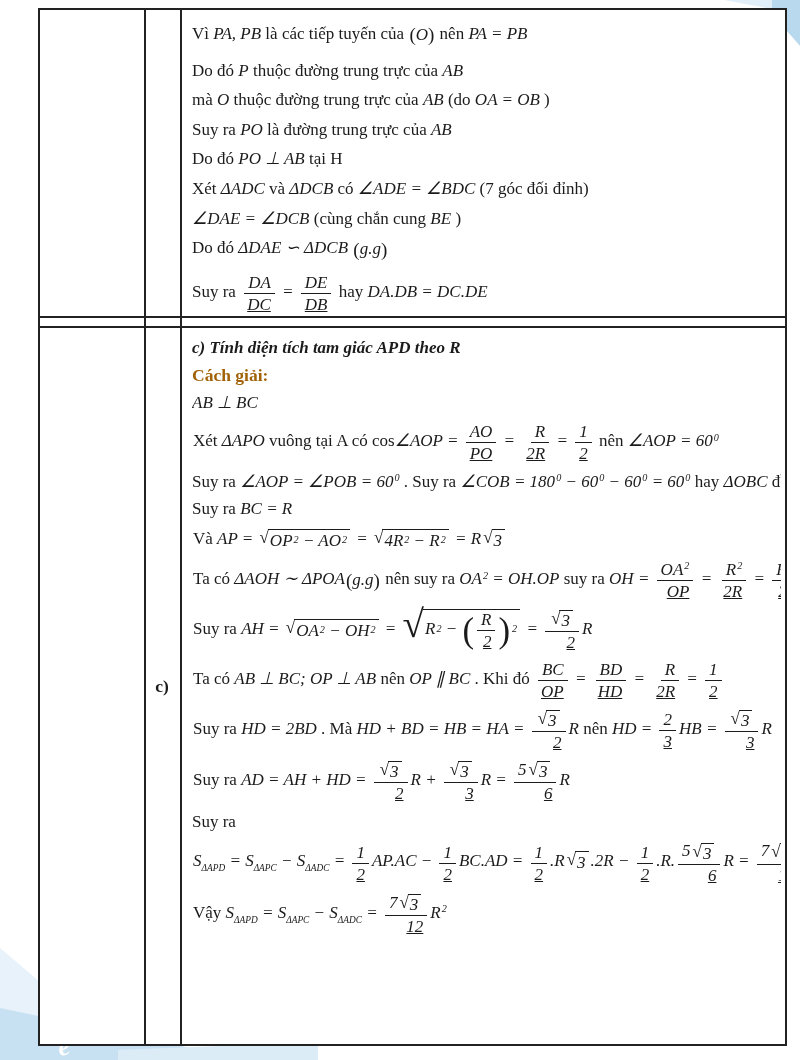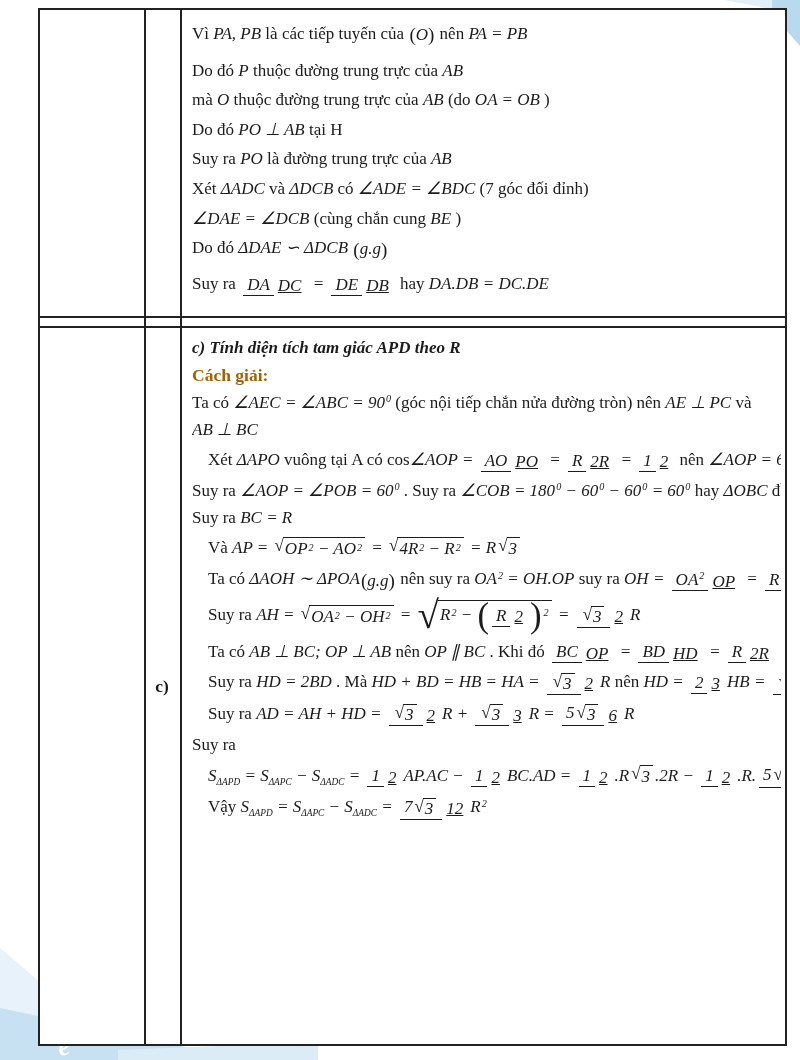--- a/index.html
+++ b/index.html
@@ -31,35 +31,35 @@
 
   .content{position:absolute;overflow:hidden;}
   #content-b{left:152px;right:6px;top:5px;height:298px;}
   #content-c{left:152px;right:4px;top:322px;bottom:2px;}
 
   .part-label{position:absolute;left:104px;width:36px;top:666px;text-align:center;
               font-weight:bold;font-size:17.5px;}
 
   
   .line{font-size:17px;line-height:1.3;margin:5px 0;white-space:nowrap;}
-  .line.tall{margin:8px 16px;}
+  .line.tall{margin:8px 1px;}
   #content-b .line{margin:7.5px 0;}
   #content-b .line:first-child{margin-bottom:14px;}
   #content-b .line.tall{margin-top:13px;}
   .line.cont{margin-left:184px;}
   .line.head{font-weight:bold;font-style:italic;}
   .line.head .x{font-style:italic;margin-top:24px;}
   .line.red{color:#a16207;font-weight:bold;font-size:17.5px;}
 
   .m{font-style:italic;}
   .x{font-style:normal;}
   .sup{font-size:0.6em;position:relative;top:-0.55em;font-style:italic;margin-left:1px;}
   .sub{font-size:0.55em;vertical-align:-0.45em;font-style:italic;}
 
-  .frac{display:inline-flex;flex-direction:row;align-items:center;
+  .frac{display:inline-flex;flex-direction:column;align-items:flex-end;
         vertical-align:middle;margin:0 3px;line-height:1.12;text-align:center;}
   .frac .num{border-bottom:1.4px solid #1c1c1c;padding:0 4px 1px;font-style:italic;}
   .frac .den{padding:1px 4px 0;font-style:italic;text-decoration:underline;}
 
   .q{display:inline-flex;align-items:flex-start;margin:0 2px;vertical-align:middle;}
   .q-sign{font-style:normal;line-height:1.02;margin-right:-1px;}
   .q-body{border-top:1.4px solid #1c1c1c;padding:0 3px 0 2px;font-style:italic;}
   .q-body .sup{top:-0.3em;}
   .q.q-tall .q-sign{font-size:2.3em;line-height:0.92;margin-top:-3px;}
 
@@ -89,41 +89,40 @@
     <div class="part-label">c)</div>
 
     <div id="content-b" class="content">
         <div class="line"><span class="x">Vì </span><span class="m">PA, PB</span><span class="x"> là các tiếp tuyến của </span><span class="p">
             <span class="p-br">(</span>
             <span class="p-body"><span class="m">O</span></span>
             <span class="p-br">)</span>
           </span><span class="x"> nên </span><span class="m">PA = PB</span></div>
         <div class="line"><span class="x">Do đó </span><span class="m">P</span><span class="x"> thuộc đường trung trực của </span><span class="m">AB</span></div>
         <div class="line"><span class="x">mà </span><span class="m">O</span><span class="x"> thuộc đường trung trực của </span><span class="m">AB</span><span class="x"> (do </span><span class="m">OA = OB</span><span class="x"> )</span></div>
+        <div class="line"><span class="x">Suy ra </span><span class="m">PO</span><span class="x"> là đường trung trực của </span><span class="m">AB</span></div>
         <div class="line"><span class="x">Do đó </span><span class="m">PO ⊥ AB</span><span class="x"> tại H</span></div>
-        <div class="line"><span class="x">Suy ra </span><span class="m">PO</span><span class="x"> là đường trung trực của </span><span class="m">AB</span></div>
         <div class="line"><span class="x">Xét </span><span class="m">ΔADC</span><span class="x"> và </span><span class="m">ΔDCB</span><span class="x"> có </span><span class="m">∠ADE = ∠BDC</span><span class="x"> (7 góc đối đỉnh)</span></div>
         <div class="line cont"><span class="m">∠DAE = ∠DCB</span><span class="x"> (cùng chắn cung </span><span class="m">BE</span><span class="x"> )</span></div>
         <div class="line"><span class="x">Do đó </span><span class="m">ΔDAE ∽ ΔDCB </span><span class="p">
             <span class="p-br">(</span>
             <span class="p-body"><span class="m">g.g</span></span>
             <span class="p-br">)</span>
           </span></div>
         <div class="line tall"><span class="x">Suy ra </span><span class="frac">
             <span class="num"><span class="m">DA</span></span>
             <span class="den"><span class="m">DC</span></span>
           </span><span class="m"> = </span><span class="frac">
             <span class="num"><span class="m">DE</span></span>
             <span class="den"><span class="m">DB</span></span>
           </span><span class="x"> hay </span><span class="m">DA.DB = DC.DE</span></div>
       </div>
     <div id="content-c" class="content">
         <div class="line head"><span class="x">c) Tính diện tích tam giác </span><span class="m">APD</span><span class="x"> theo </span><span class="m">R</span></div>
         <div class="line red"><span class="x">Cách giải:</span></div>
-        <div class="line"><span class="x">Ta có </span><span class="m">∠AEC = ∠ABC = 90</span><span class="sup">0</span><span class="x"> (góc nội tiếp chắn nửa đường tròn) nên </span><span class="m">AE ⊥ PC</span><span class="x"> và</span></div>
         <div class="line"><span class="m">AB ⊥ BC</span></div>
         <div class="line tall"><span class="x">Xét </span><span class="m">ΔAPO</span><span class="x"> vuông tại A có cos</span><span class="m">∠AOP = </span><span class="frac">
             <span class="num"><span class="m">AO</span></span>
             <span class="den"><span class="m">PO</span></span>
           </span><span class="m"> = </span><span class="frac">
             <span class="num"><span class="m">R</span></span>
             <span class="den"><span class="m">2R</span></span>
           </span><span class="m"> = </span><span class="frac">
             <span class="num"><span class="m">1</span></span>
             <span class="den"><span class="m">2</span></span>

